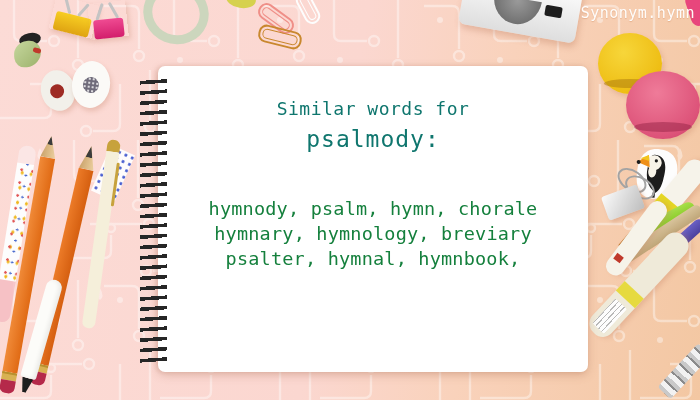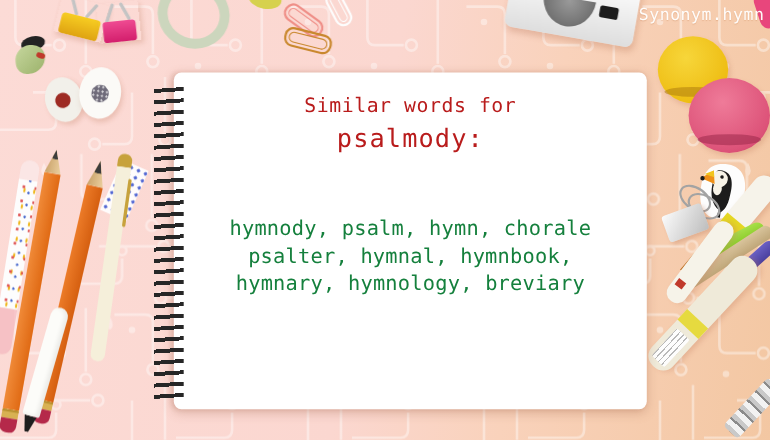--- a/index.html
+++ b/index.html
@@ -17,21 +17,21 @@
     position:absolute;left:158px;top:66px;width:430px;height:306px;z-index:3;
     background:#ffffff;border-radius:7px;
     box-shadow:0 3px 10px rgba(160,95,70,.30),-2px 0 4px rgba(160,95,70,.18);
   }
   .spiral{
     position:absolute;left:-18px;top:12px;width:27px;height:284px;z-index:4;
     background:repeating-linear-gradient(180deg,
       rgba(0,0,0,0) 0 2px,#262626 2px 5.6px,rgba(0,0,0,0) 5.6px 10.3px);
     transform:skewY(-4deg);
   }
-  .card-heading{position:absolute;left:0;top:20px;width:100%;text-align:center;color:#b91c1c;}
+  .card-heading{position:absolute;left:0;top:32px;width:100%;text-align:center;color:#0f766e;}
   .card-heading .l1{font-size:18px;line-height:22px;letter-spacing:.5px;}
   .card-heading .l2{font-size:23px;line-height:30px;margin-top:4px;letter-spacing:1px;}
   .card-words{
     position:absolute;left:0;top:130px;width:100%;text-align:center;
     color:#15803d;font-size:18.5px;line-height:25px;letter-spacing:.2px;
   }
 
   .brand{
     position:absolute;right:5px;top:4px;z-index:5;
     color:rgba(255,255,255,.96);font-size:15px;letter-spacing:.5px;
@@ -224,18 +224,18 @@
 </div>
 
 <div class="notebook">
   <div class="spiral"></div>
   <div class="card-heading">
     <div class="l1">Similar words for</div>
     <div class="l2">psalmody:</div>
   </div>
   <div class="card-words">
     <div>hymnody, psalm, hymn, chorale</div>
+    <div>hymnary, hymnology, breviary</div>
     <div>psalter, hymnal, hymnbook,</div>
-    <div>hymnary, hymnology, breviary</div>
   </div>
 </div>
 
 <div class="brand">Synonym.hymn</div>
 
 </body></html>

